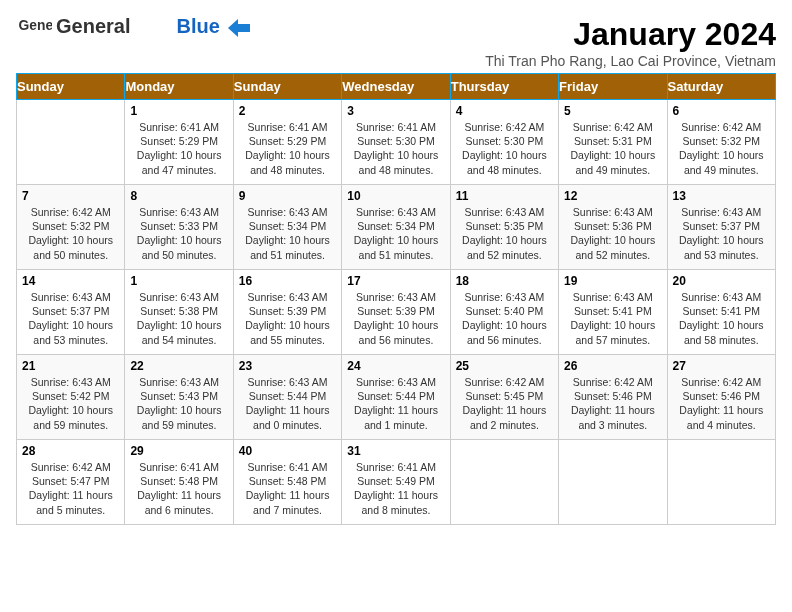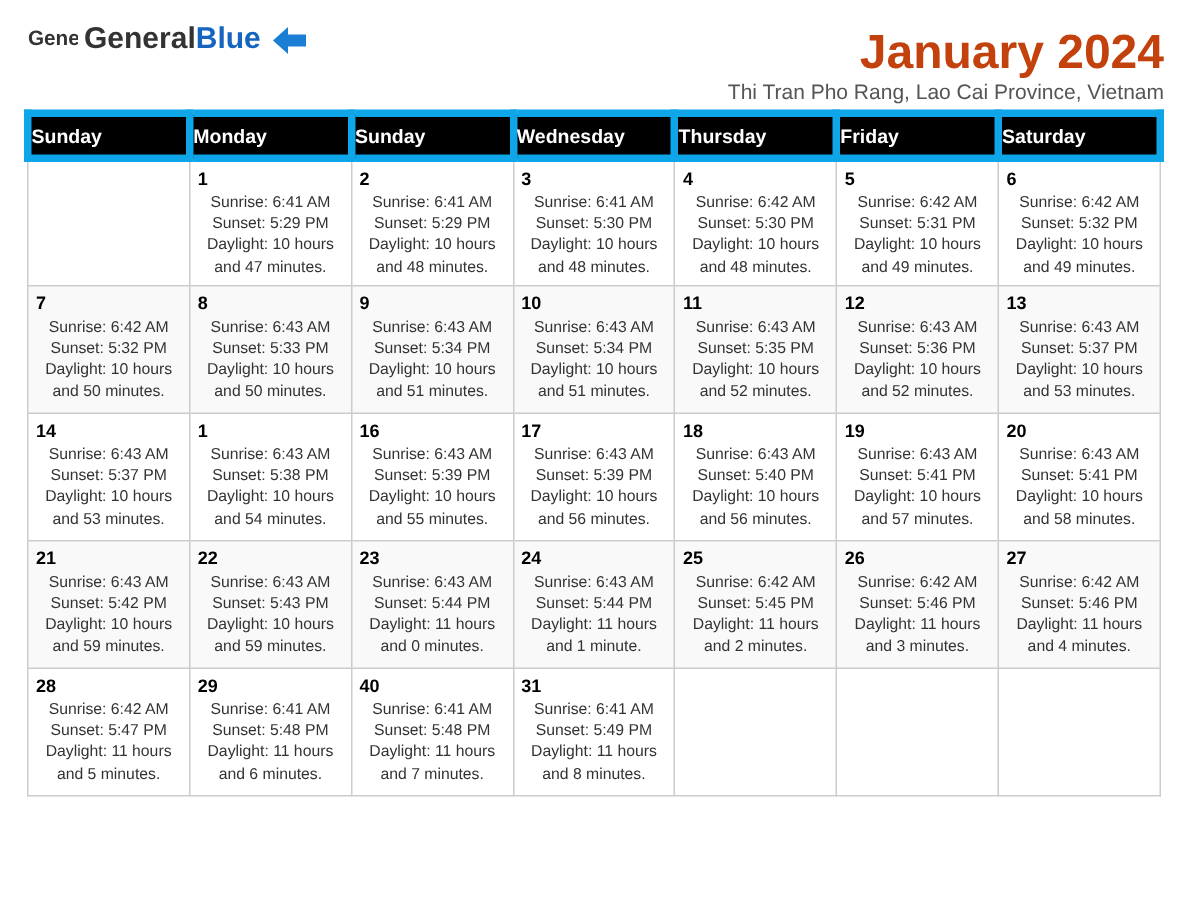--- a/index.html
+++ b/index.html
@@ -29,39 +29,39 @@
       display: flex;
       align-items: center;
       gap: 4px;
     }
     .title-block {
       text-align: right;
     }
     .cal-title {
       font-size: 32px;
       font-weight: bold;
-      color: #c2410c;
+      color: #000000;
     }
     .cal-subtitle {
       font-size: 14px;
       color: #555;
     }
     table {
       width: 100%;
       border-collapse: collapse;
       font-size: 11px;
     }
     thead tr th {
-      background-color: #000000;
+      background-color: #a16207;
       color: #fff;
       text-align: left;
       padding: 5px 0;
       font-size: 13px;
       font-weight: bold;
-      border: 5px solid #0ea5e9;
+      border: 1px solid #0ea5e9;
     }
     tbody tr td {
       border: 1px solid #ccc;
       vertical-align: top;
       padding: 4px 5px;
       width: calc(100% / 7);
       min-height: 80px;
       height: 85px;
     }
     .day-num {
@@ -86,21 +86,21 @@
 </head>
 <body>
 
 <div class="header">
   <div class="logo-wrapper">
     <svg class="logo-icon" viewBox="0 0 40 26" xmlns="http://www.w3.org/2000/svg">
       <text x="0" y="18" font-size="18" font-weight="bold" fill="#333" font-family="Arial">General</text>
     </svg>
     <div class="logo">
       <div style="font-size:20px;font-weight:bold;line-height:1;">
-        <span style="color:#333;">General</span><span style="color:#1565c0;">Blue</span>
+        <span style="color:#333;">General</span><span style="color:#1565c0;margin-left:46px;">Blue</span>
         <svg style="display:inline-block;vertical-align:middle;margin-left:3px;" width="22" height="18" viewBox="0 0 22 18">
           <polygon points="0,9 10,0 10,5 22,5 22,13 10,13 10,18" fill="#1a7fd4"></polygon>
         </svg>
       </div>
     </div>
   </div>
   <div class="title-block">
     <div class="cal-title">January 2024</div>
     <div class="cal-subtitle">Thi Tran Pho Rang, Lao Cai Province, Vietnam</div>
   </div>

